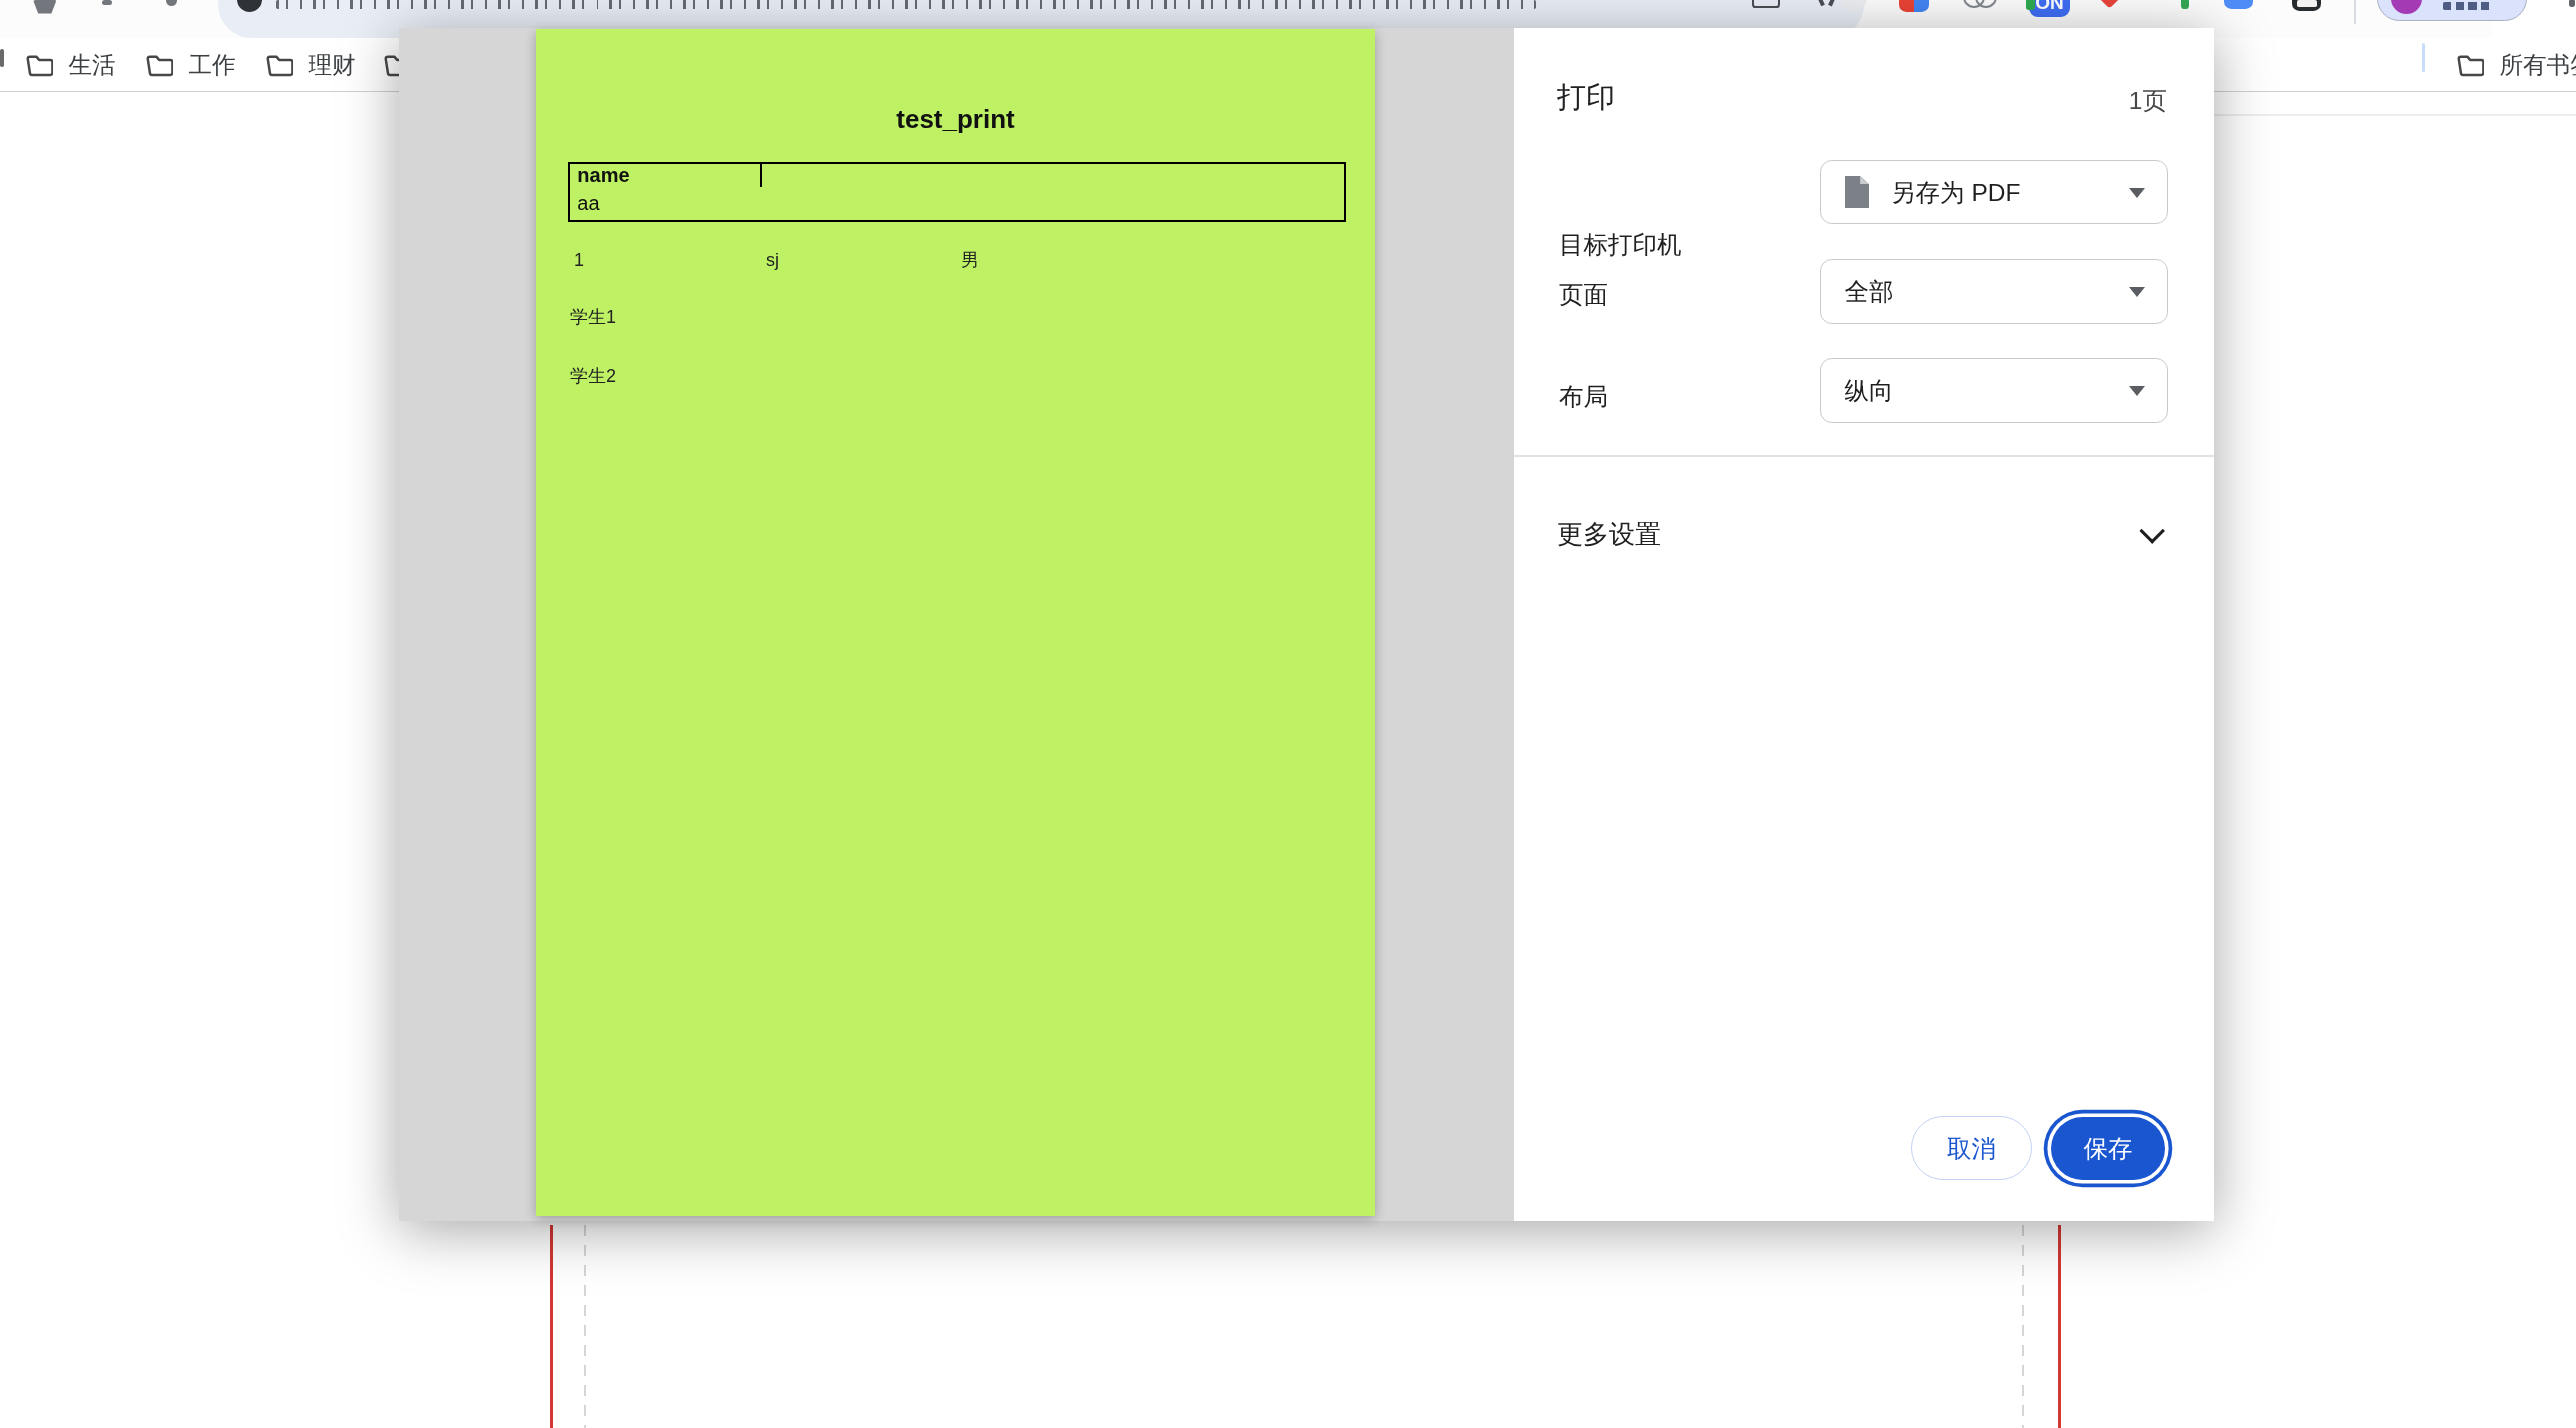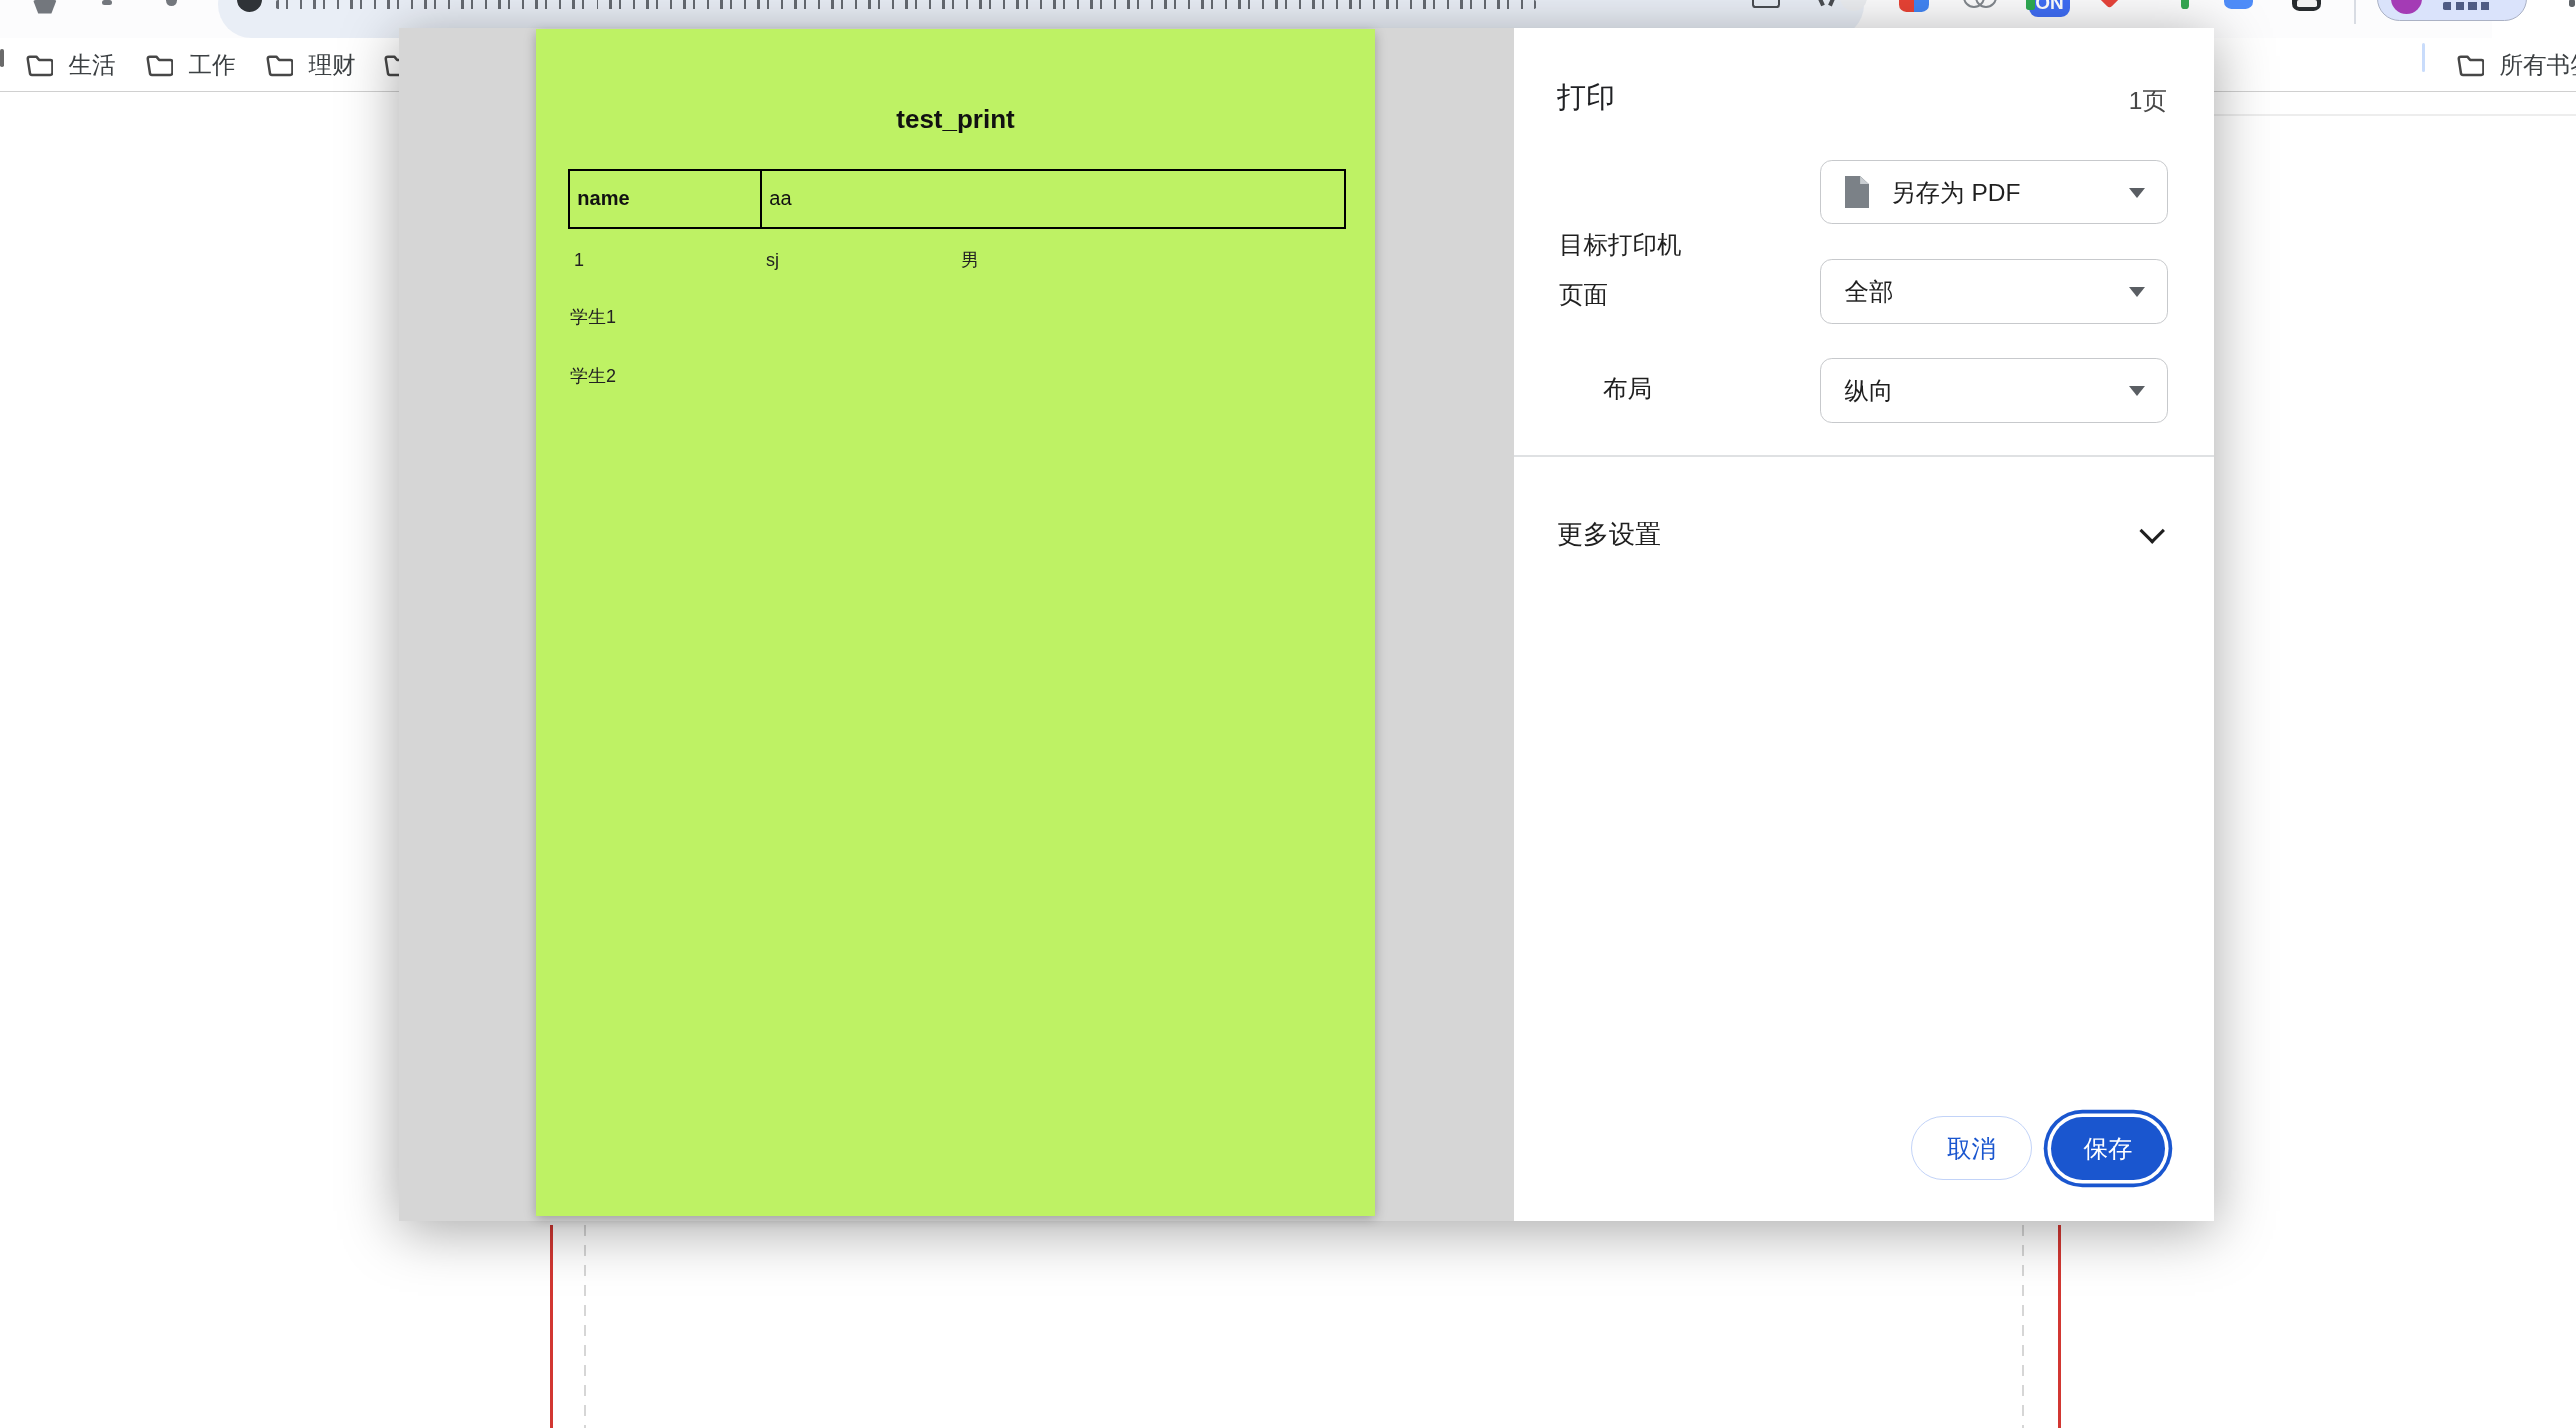--- a/index.html
+++ b/index.html
@@ -54,21 +54,21 @@
   .red-guide{top:1225px;width:2.7px;height:203px;background:#d23732;}
   .dash-guide{top:1225px;width:1.8px;height:203px;
      background:repeating-linear-gradient(180deg,#d6d6d6 0 11px,transparent 11px 20px);}
 
   
   #print-dialog{left:399px;top:28px;width:1815px;height:1193px;box-shadow:0 9px 54px rgba(0,0,0,.35);}
   #preview-pane{left:0;top:0;width:1115px;height:1193px;background:#d6d6d6;}
   #doc-page{left:137px;top:0.9px;width:839px;height:1187px;background:#bef264;box-shadow:0 2.7px 11px rgba(0,0,0,.28);}
   #doc-title{left:0;top:74px;width:100%;height:33px;line-height:33px;text-align:center;
              font-size:26px;font-weight:bold;color:#111;}
-  #doc-table{left:32px;top:140px;width:774px;height:56px;border:2.7px solid #000;box-sizing:content-box;display:flex;}
+  #doc-table{left:32px;top:133px;width:774px;height:56px;border:2.7px solid #000;box-sizing:content-box;display:flex;flex-direction:column;}
   .doc-cell{display:flex;align-items:center;padding-left:7.3px;font-size:20px;color:#111;box-sizing:border-box;}
   #doc-cell-1{width:192px;border-right:2.7px solid #000;font-weight:bold;}
   #doc-cell-2{flex:1;}
   .doc-small{position:absolute;height:27px;line-height:27px;font-size:18px;color:#222;}
   
   #settings-pane{left:1115px;top:0;width:700px;height:1193px;background:#ffffff;}
   #dlg-title{left:43px;top:50px;font-size:29px;color:#202124;}
   #dlg-pagecount{right:47px;top:56px;font-size:24.5px;color:#474747;}
   .field-label{left:45px;font-size:24.5px;color:#1f1f1f;}
   .dd{left:306px;width:348px;border:1.8px solid #c7c9cc;border-radius:11.8px;box-sizing:border-box;
@@ -204,21 +204,21 @@
         <span class="dd-text">另存为 PDF</span>
         <i class="dd-caret"></i>
       </div>
 
       <div class="abs field-label" style="top:250px;">页面</div>
       <div class="abs dd" style="top:231px;height:65px;">
         <span class="dd-text">全部</span>
         <i class="dd-caret"></i>
       </div>
 
-      <div class="abs field-label" style="top:344px;margin-left:44px;">布局</div>
+      <div class="abs field-label" style="top:352px;">布局</div>
       <div class="abs dd" style="top:330px;height:65px;">
         <span class="dd-text">纵向</span>
         <i class="dd-caret"></i>
       </div>
 
       <div id="settings-divider" class="abs"></div>
 
       <div id="more-settings-row" class="abs">
         <div id="more-settings-label" class="abs">更多设置</div>
         <div id="more-chevron" class="abs"></div>

